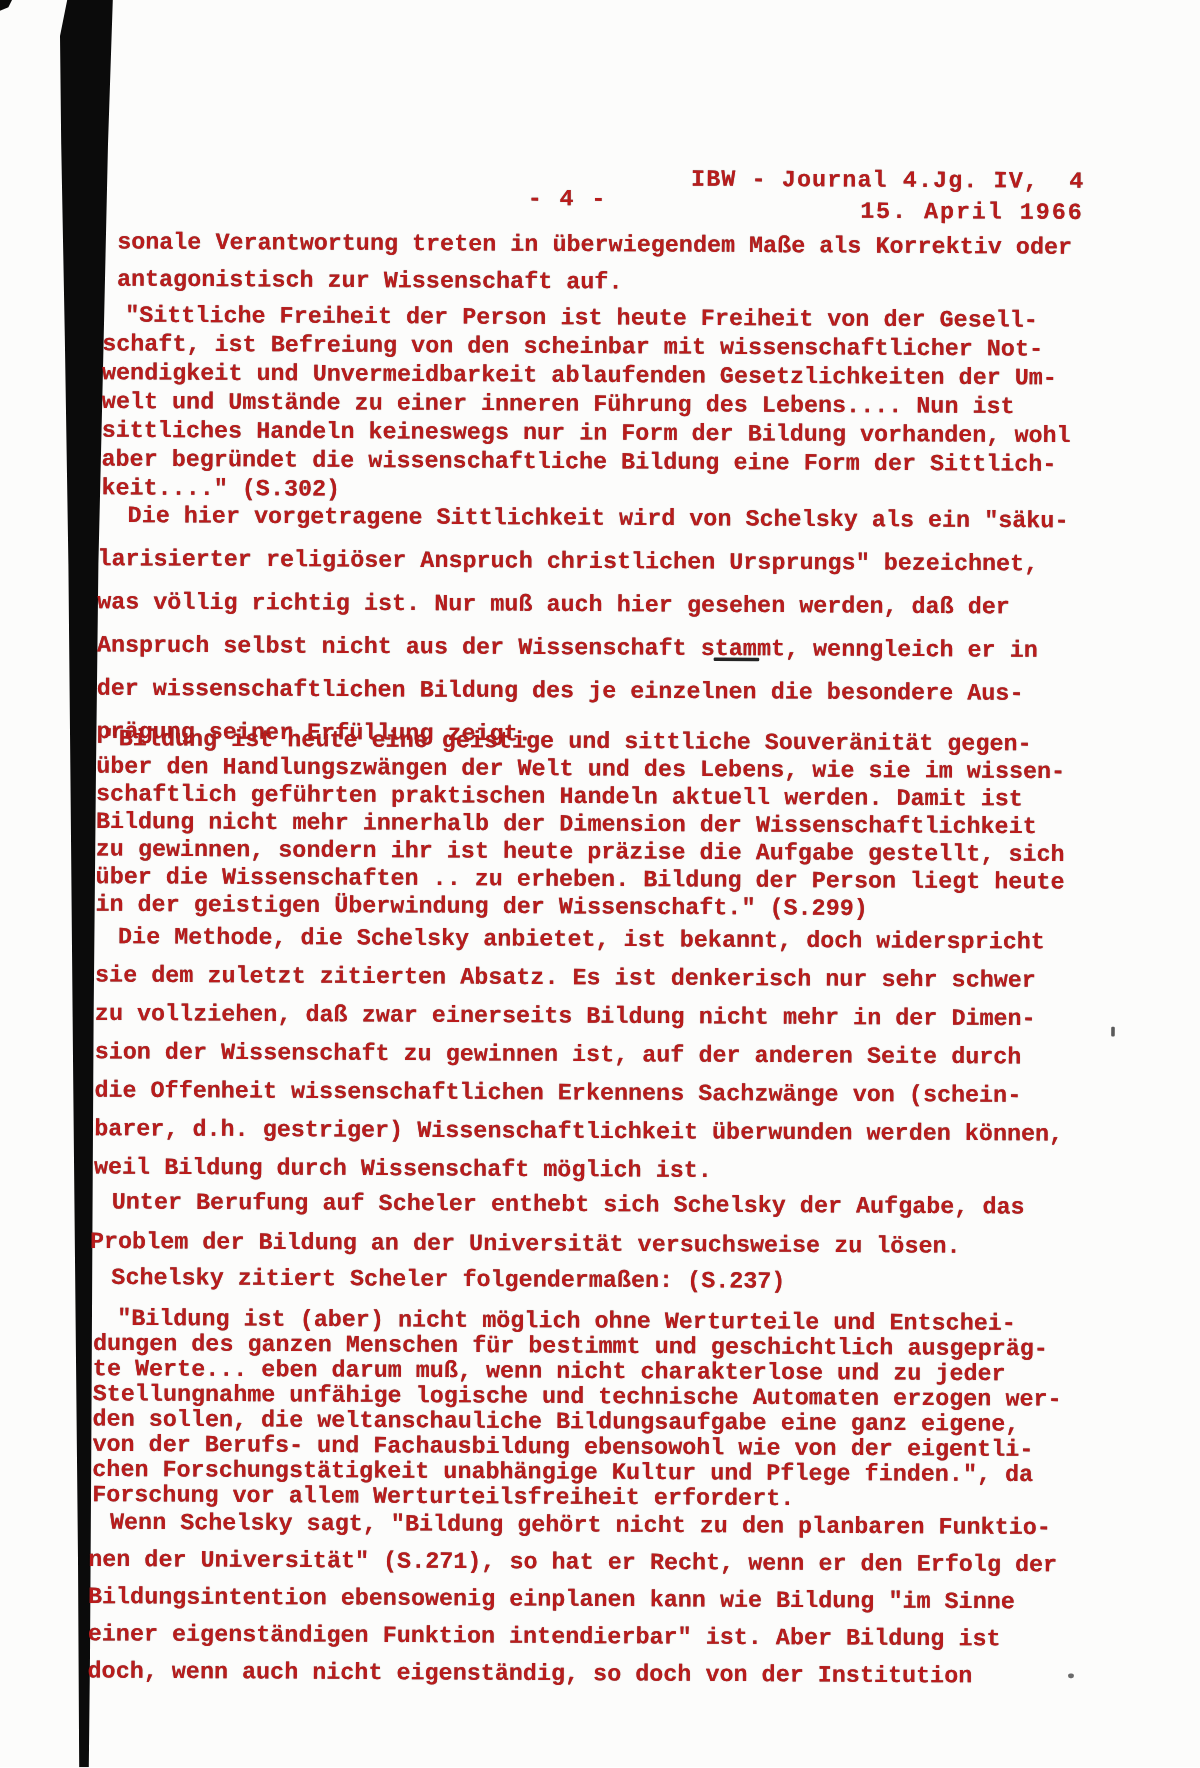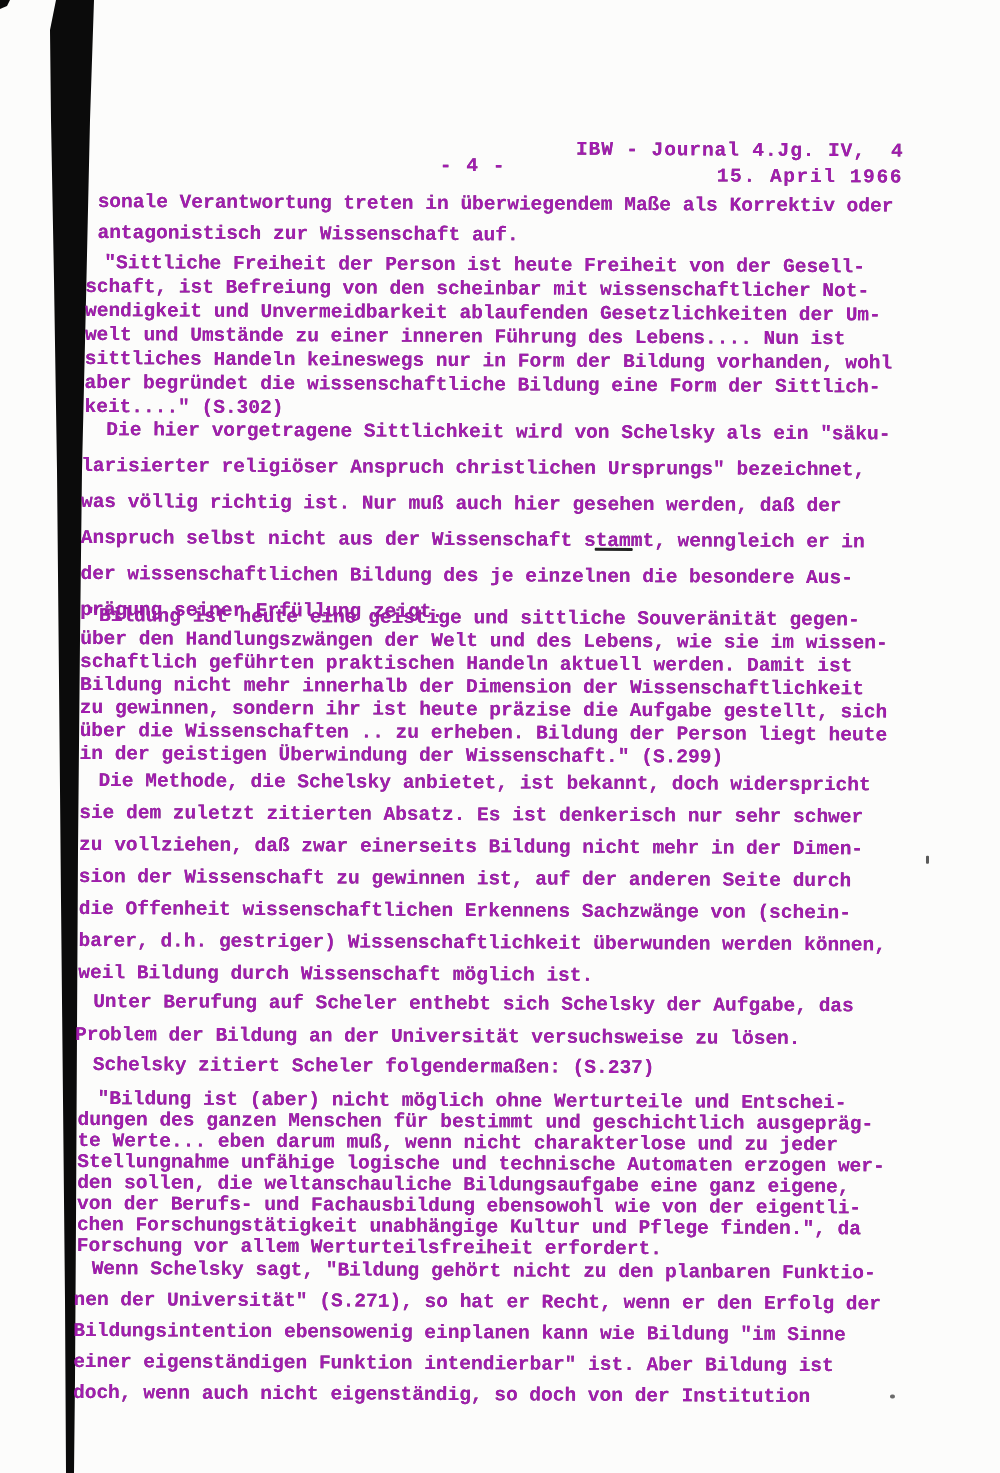--- a/index.html
+++ b/index.html
@@ -4,21 +4,21 @@
 <style>
   html,body{margin:0;padding:0;background:#ffffff;}
   .page{
     position:relative;
     width:1000px;height:1473px;
     background:#fcfcfb;
     overflow:hidden;
     font-family:"Liberation Mono","DejaVu Sans Mono",monospace;
     font-weight:700;
     font-size:19.5px;
-    color:#a21caf;
+    color:#b91c1c;
     text-shadow:0 0 0.6px rgba(25,25,25,0.65);
   }
   .content{position:absolute;left:0;top:0;width:1000px;height:1473px;
     transform:rotate(0.32deg);transform-origin:90px 140px;}
   .line{white-space:pre;}
   .block{position:absolute;}
   
   .h-journal{position:absolute;top:136px;left:576px;letter-spacing:0.9px;}
   .h-page{position:absolute;top:153px;left:440px;letter-spacing:1.5px;}
   .h-date{position:absolute;top:162px;left:717px;letter-spacing:1.6px;}

